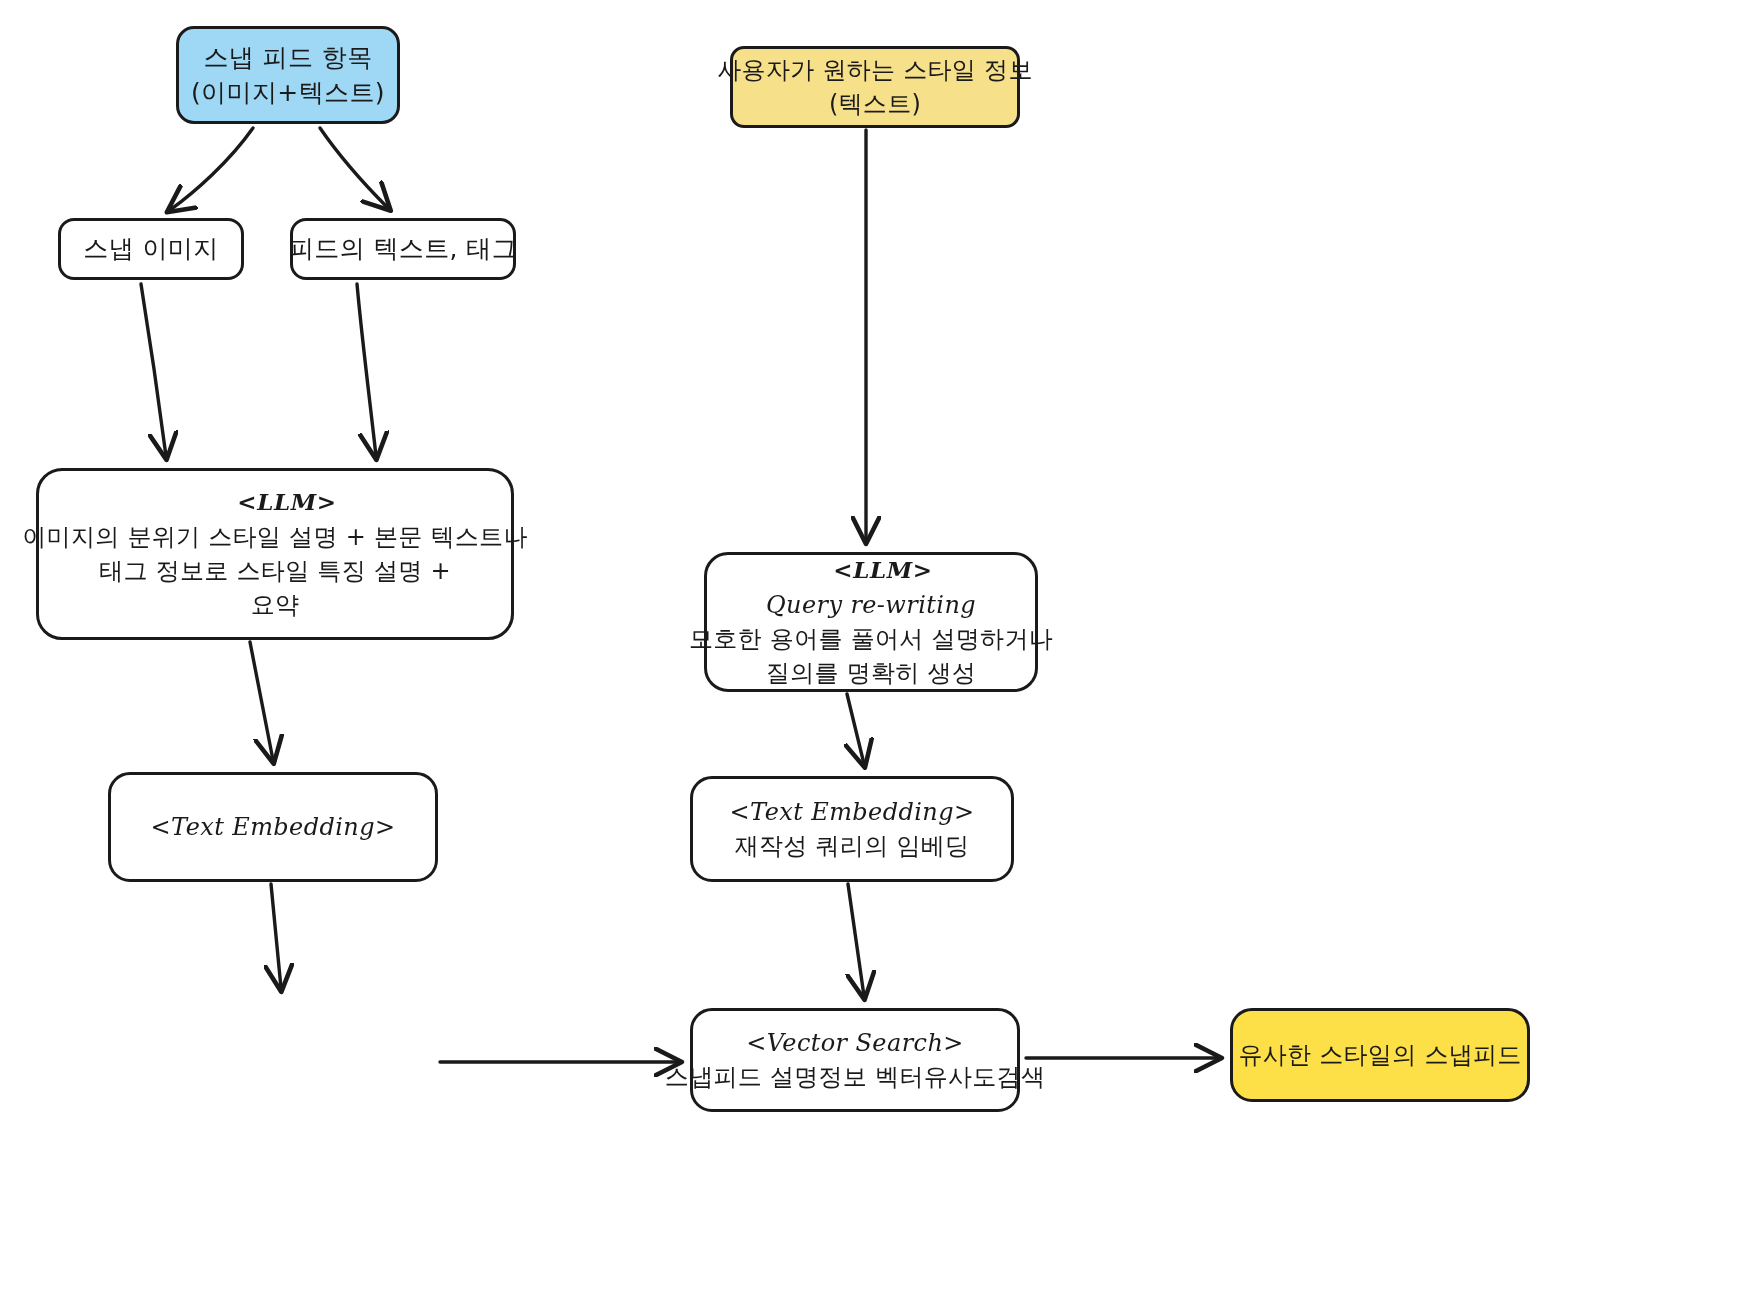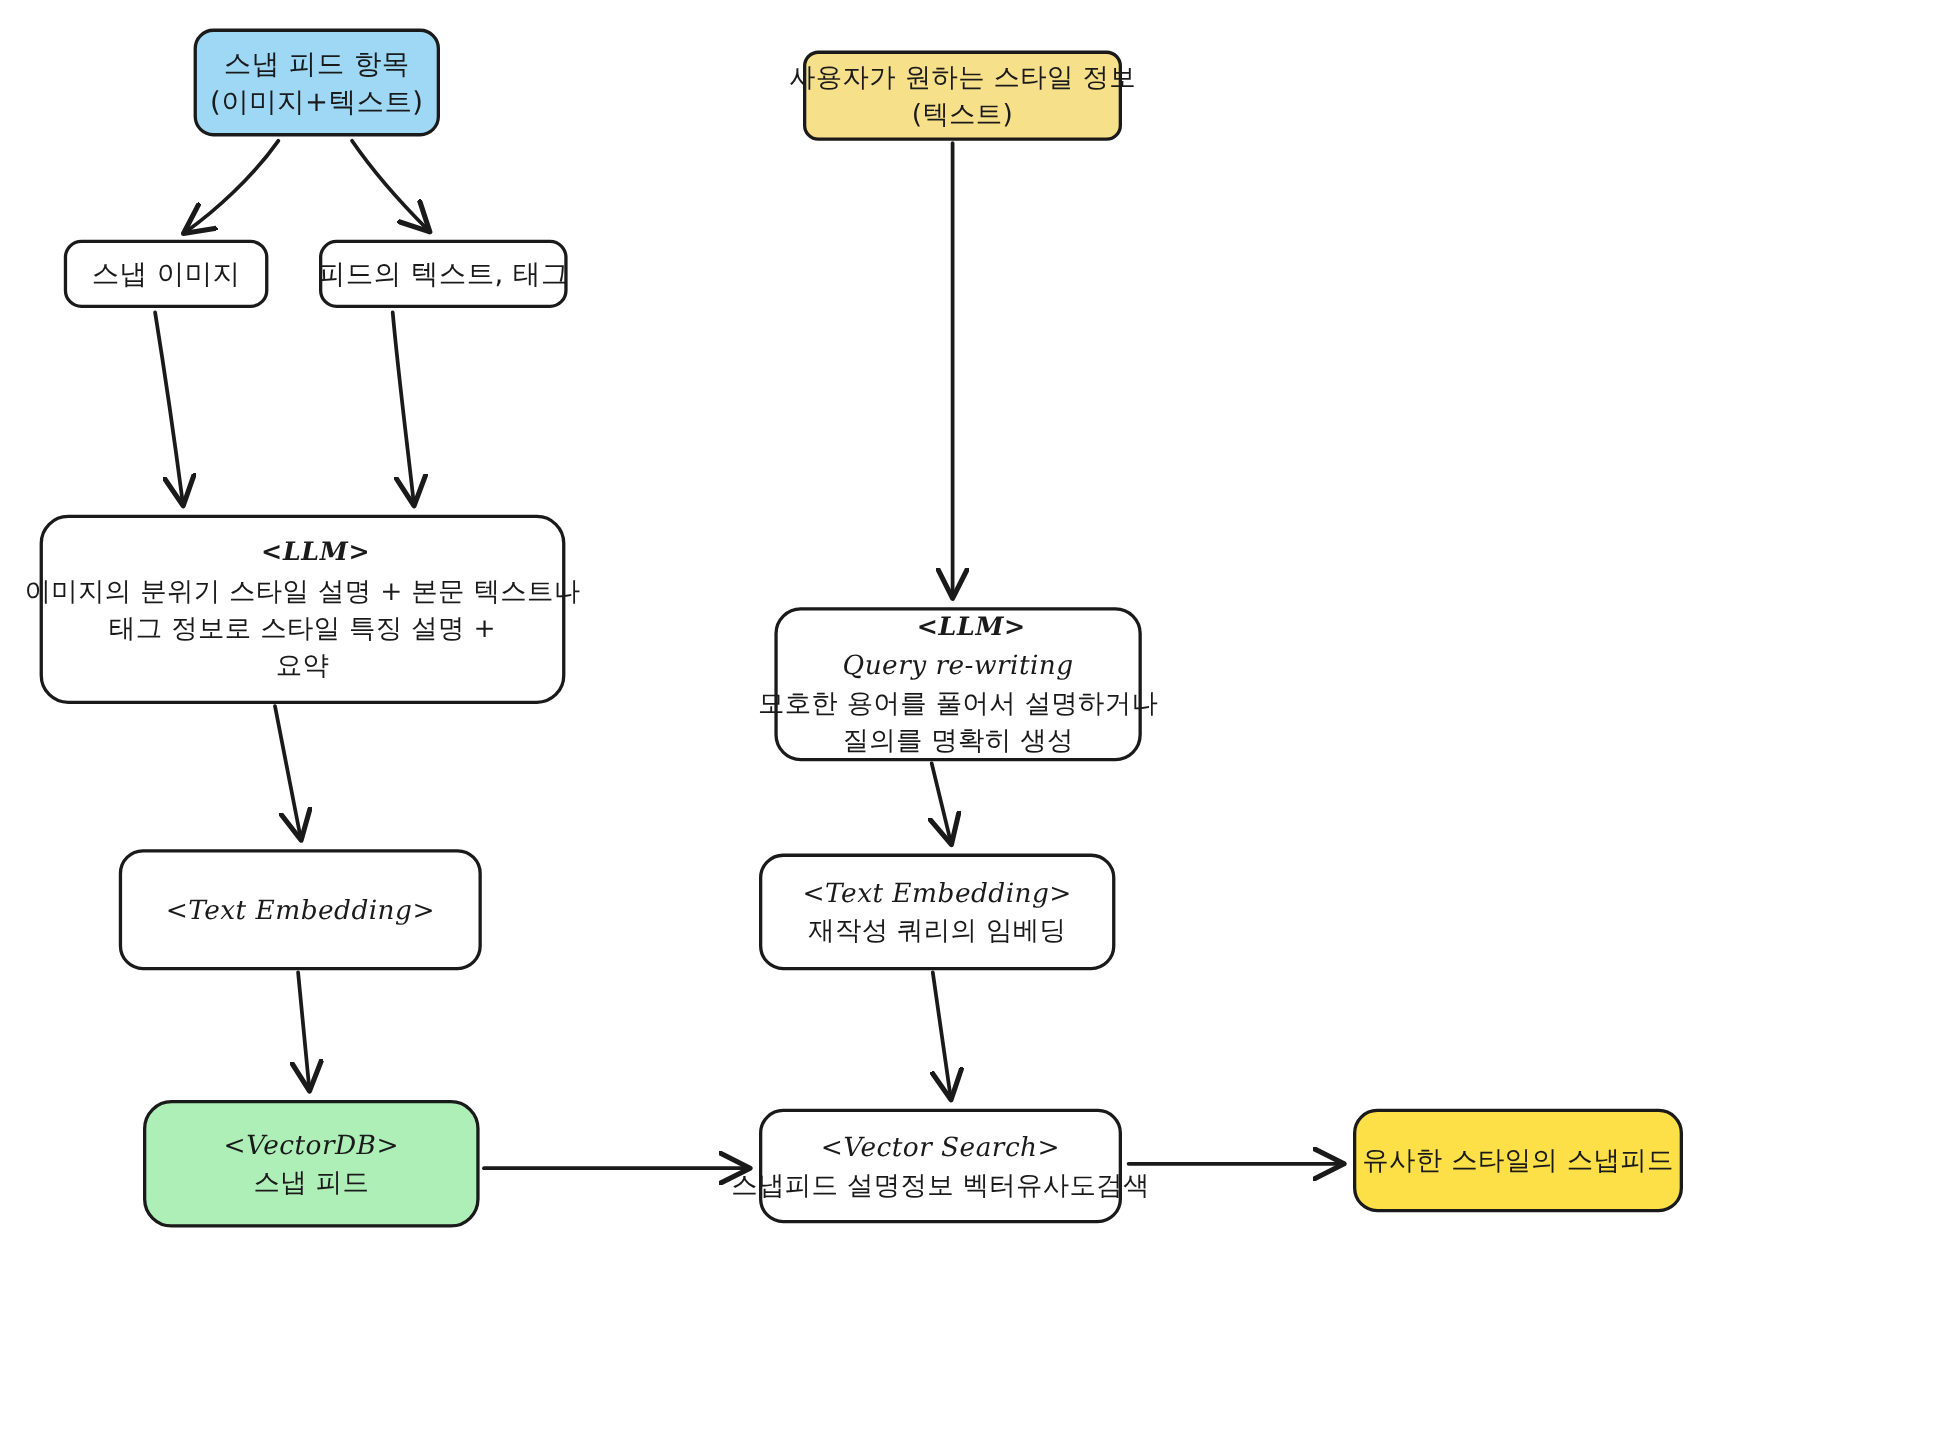--- a/index.html
+++ b/index.html
@@ -139,24 +139,20 @@
     <span class="ln tag">&lt;LLM&gt;</span>
     <span class="ln kr-sm">이미지의 분위기 스타일 설명 + 본문 텍스트나</span>
     <span class="ln kr-sm">태그 정보로 스타일 특징 설명 +</span>
     <span class="ln kr-sm">요약</span>
   </div>
 
   <div class="node" id="n-emb-left">
     <span class="ln en">&lt;Text Embedding&gt;</span>
   </div>
 
-  <div class="node" id="n-vectordb" style="background:#aeefb8;">
-    <span class="ln en">&lt;VectorDB&gt;</span>
-    <span class="ln kr-sm">스냅 피드</span>
-  </div>
 
   <div class="node" id="n-userstyle" style="background:#f7e08a;">
     <span class="ln kr-sm">사용자가 원하는 스타일 정보</span>
     <span class="ln kr-sm">(텍스트)</span>
   </div>
 
   <div class="node" id="n-llm-right">
     <span class="ln tag">&lt;LLM&gt;</span>
     <span class="ln en">Query re-writing</span>
     <span class="ln kr-sm">모호한 용어를 풀어서 설명하거나</span>

